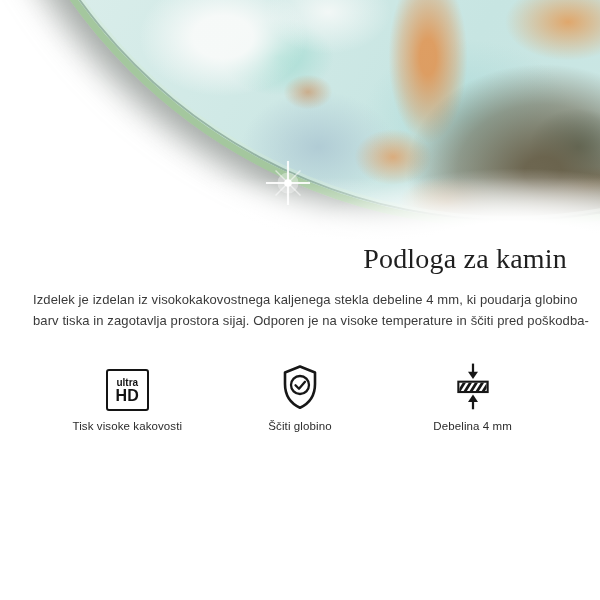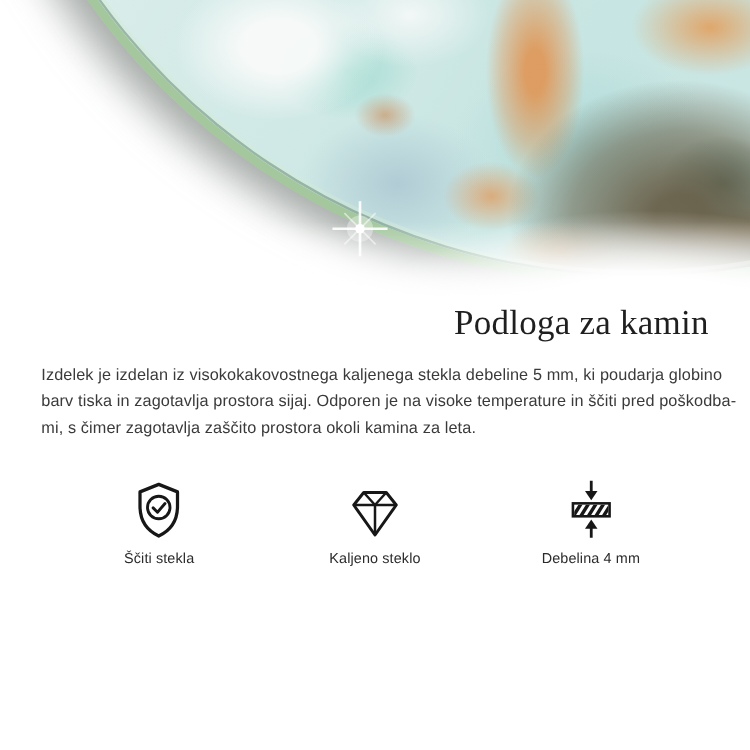--- a/index.html
+++ b/index.html
@@ -142,51 +142,48 @@
       <circle cx="24" cy="24" r="4" fill="#ffffff"></circle>
     </svg>
   </section>
 
   <main class="content">
     <h1 class="title">
       <span>Podloga za kamin</span><br>
     </h1>
 
     <div class="desc">
-      <div>Izdelek je izdelan iz visokokakovostnega kaljenega stekla debeline 5 mm, ki poudarja globino</div>
+      <div>Izdelek je izdelan iz visokokakovostnega kaljenega stekla debeline 4 mm, ki poudarja globino</div>
       <div>barv tiska in zagotavlja prostora sijaj. Odporen je na visoke temperature in ščiti pred poškodba-</div>
-      <div>mi, s čimer zagotavlja zaščito prostora okoli kamina za leta.</div>
     </div>
 
     <div class="features">
 
 
+      <div class="feature">
+        <div class="icon-slot">
+          <div class="uhd-box">
+            <span class="uhd-top">ultra</span>
+            <span class="uhd-bottom">HD</span>
+          </div>
+        </div>
+        <div class="feature-label">Tisk visoke kakovosti</div>
+      </div>
 
       <div class="feature">
         <div class="icon-slot">
           <svg width="48" height="48" viewBox="0 0 48 48">
             <path class="stroke" stroke-width="2.6" stroke-linejoin="round" d="M24 3.5 L39 9.5 V21 C39 33.5 32.5 40.8 24 44.8 C15.5 40.8 9 33.5 9 21 V9.5 Z"></path>
             <circle class="stroke" cx="24" cy="22" r="9" stroke-width="2.3"></circle>
             <path class="stroke" stroke-width="2.3" stroke-linecap="round" stroke-linejoin="round" d="M19.5 22.3 L23 25.8 L29 18.8"></path>
           </svg>
         </div>
-        <div class="feature-label">Ščiti stekla</div>
+        <div class="feature-label">Ščiti globino</div>
       </div>
 
-      <div class="feature">
-        <div class="icon-slot">
-          <svg width="48" height="44" viewBox="0 0 48 44">
-            <path class="stroke" stroke-width="2.4" stroke-linejoin="round" d="M15 6 L33 6 L41 16 L24 40 L7 16 Z"></path>
-            <path class="stroke" stroke-width="2" d="M7 16 L41 16"></path>
-            <path class="stroke" stroke-width="2" d="M15 6 L24 16 L33 6"></path>
-            <path class="stroke" stroke-width="2" d="M24 16 L24 40"></path>
-          </svg>
-        </div>
-        <div class="feature-label">Kaljeno steklo</div>
-      </div>
 
 
       <div class="feature">
         <div class="icon-slot">
           <svg width="48" height="50" viewBox="0 0 48 58">
             <defs>
               <clipPath id="barClip">
                   <rect x="8.2" y="25.2" width="31.6" height="9.6"></rect>
                 </clipPath>
             </defs>

